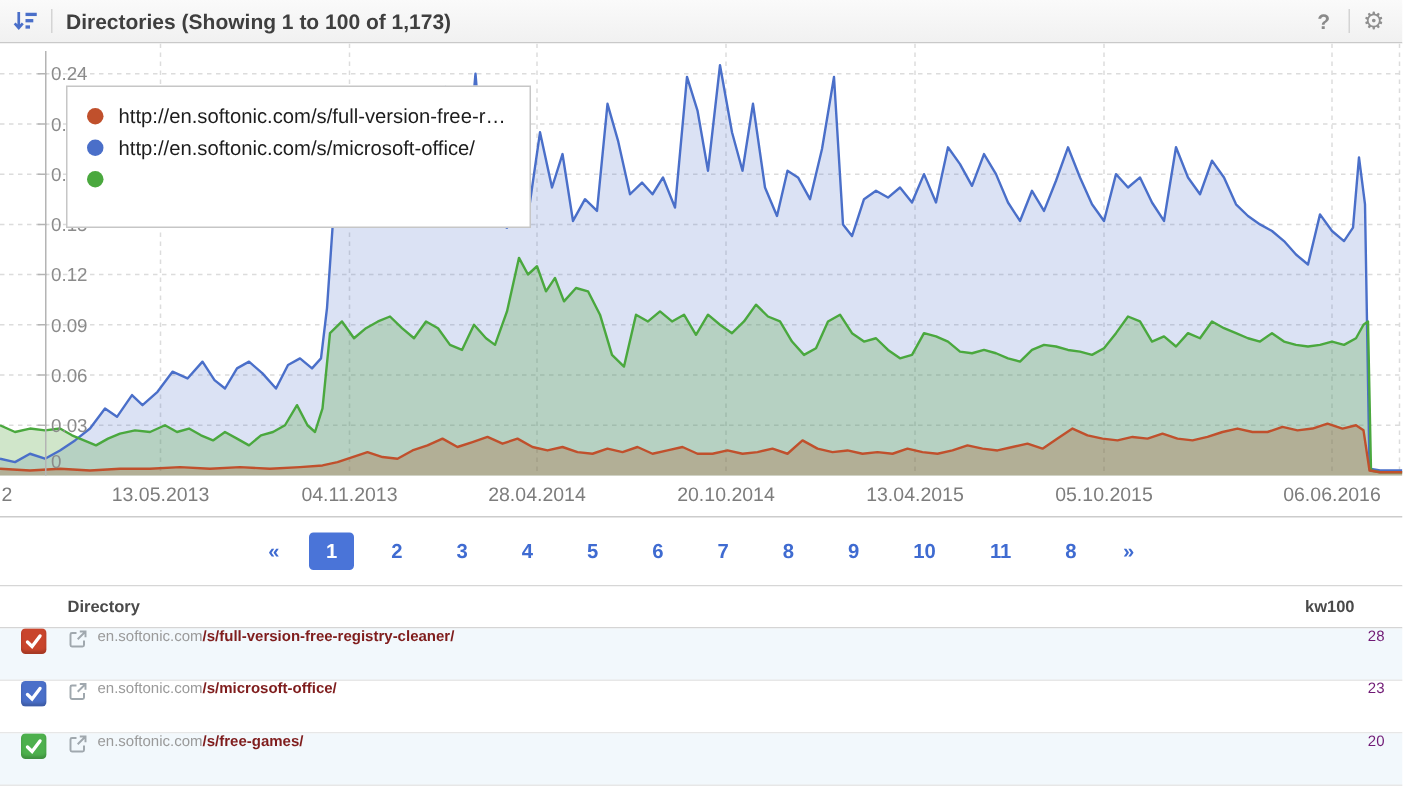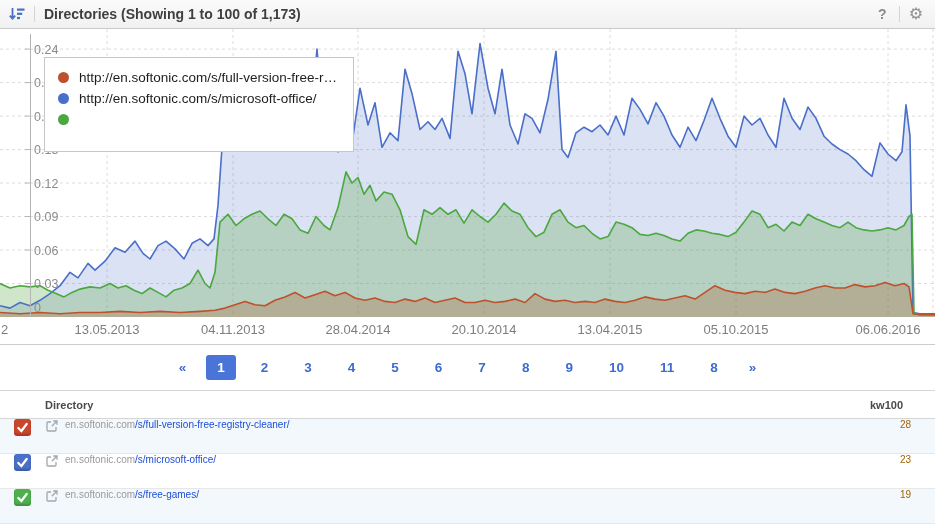--- a/index.html
+++ b/index.html
@@ -41,22 +41,22 @@
   .col-dir { padding-left:45px; }
   .col-kw { margin-left:auto; padding-right:32px; }
   .tbl-row { height:35px; display:flex; align-items:flex-start; border-bottom:1px solid #e7e7e7;
     font-size:10px; }
   .tbl-row.striped { background:#f2f8fc; }
   .row-check { width:17px; height:17px; border-radius:3px; margin-left:14px; flex:0 0 auto;
     display:flex; align-items:center; justify-content:center; cursor:pointer;
     box-shadow:inset 0 -2px 2px rgba(0,0,0,.18); }
   .ext-icon { margin-left:14px; margin-right:6px; flex:0 0 auto; display:flex; }
   .row-domain { color:#9a9a9a; cursor:pointer; }
-  .row-path { color:#1d4ed8; cursor:pointer; }
-  .row-kw { margin-left:auto; padding-right:24px; color:#a16207; }
+  .row-path { color:#7f1d1d; cursor:pointer;font-weight:bold; }
+  .row-kw { margin-left:auto; padding-right:12px; color:#701a75; }
 </style>
 </head>
 <body>
 
 <div class="panel-header">
   <span class="sort-icon">
     <svg width="17" height="14" viewBox="0 0 17 14">
       <path d="M4.5 1 v10.2 M1.8 8.6 L4.5 11.6 L7.2 8.6" stroke="#4a6fc9" stroke-width="1.8" fill="none"></path>
       <rect x="9" y="1.5" width="7.5" height="2.2" fill="#4a6fc9"></rect>
       <rect x="9" y="5.7" width="5.2" height="2.2" fill="#4a6fc9"></rect>
@@ -202,16 +202,16 @@
           </svg>
         </span>
         <span class="ext-icon">
           <svg width="14" height="14" viewBox="0 0 14 14">
             <path d="M6 3 H3 a1 1 0 0 0 -1 1 V11 a1 1 0 0 0 1 1 H10 a1 1 0 0 0 1 -1 V8" fill="none" stroke="#a0a8ae" stroke-width="1.3"></path>
             <path d="M8.2 2 H12 V5.8 M12 2 L6.8 7.2" fill="none" stroke="#a0a8ae" stroke-width="1.3"></path>
           </svg>
         </span>
         <span class="row-domain">en.softonic.com</span>
         <span class="row-path">/s/free-games/</span>
-        <span class="row-kw">19</span>
+        <span class="row-kw">20</span>
       </div>
     </div>
 </div>
 
 </body></html>

